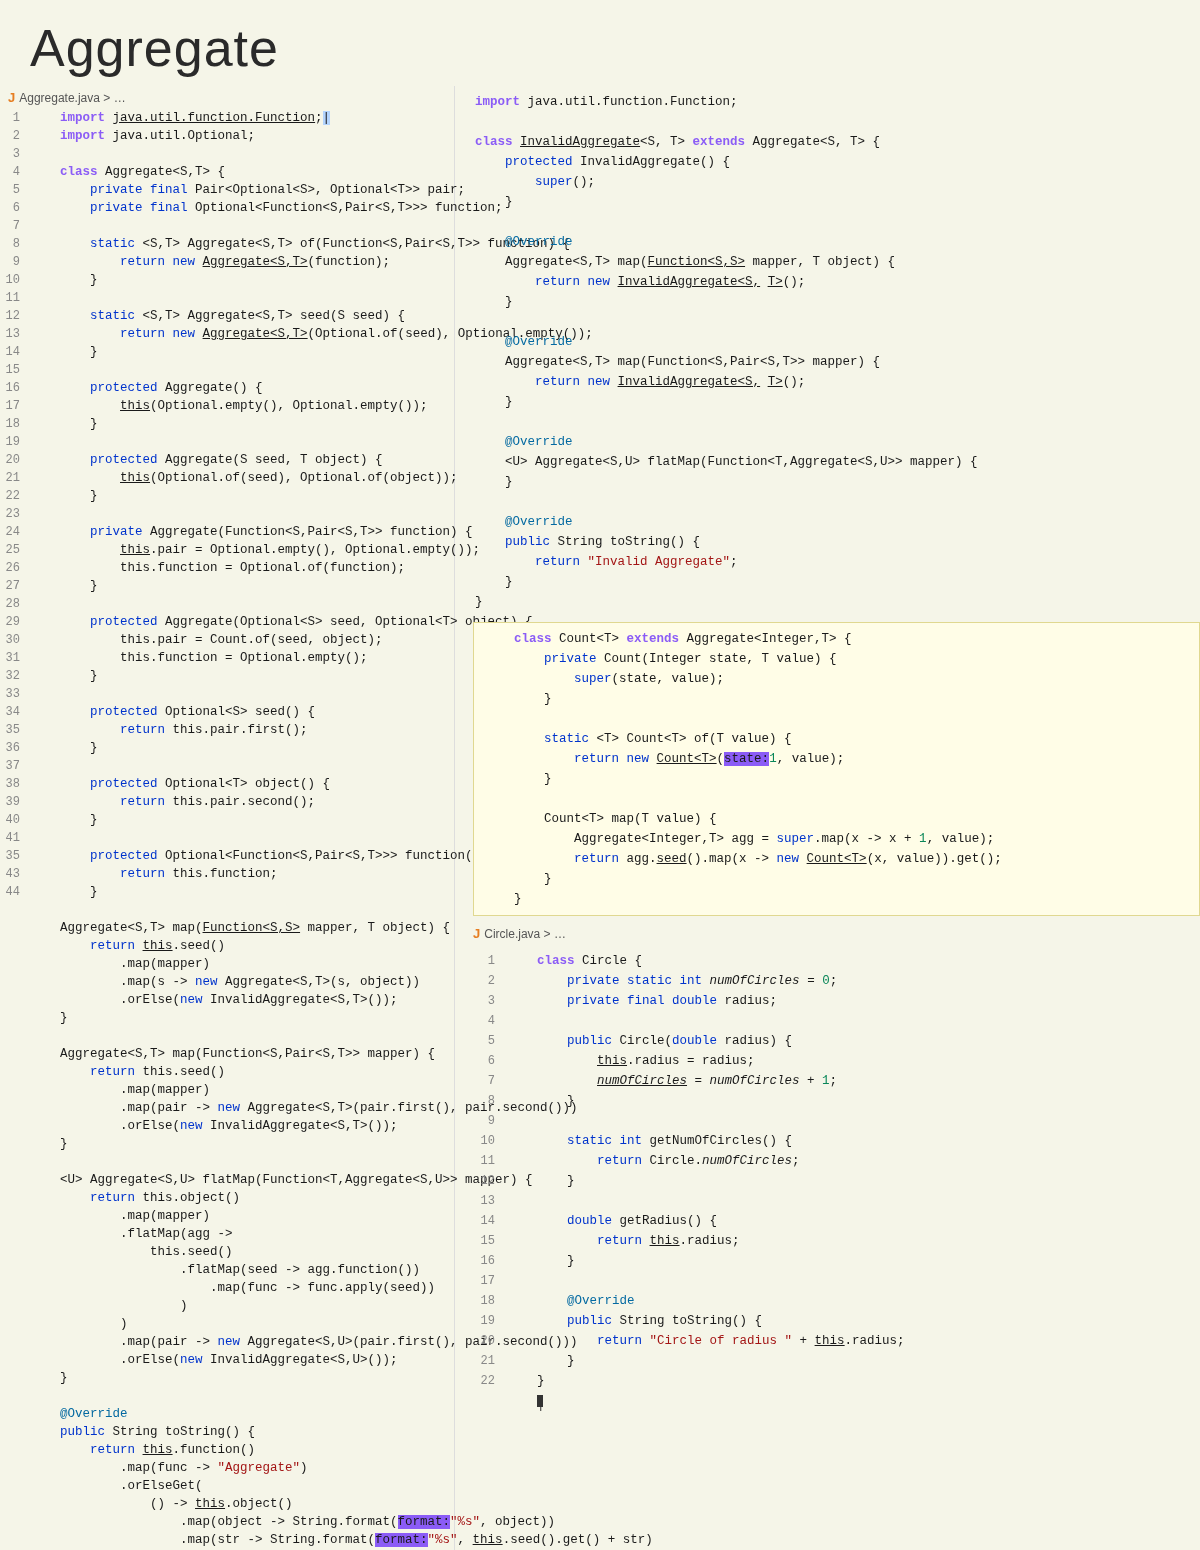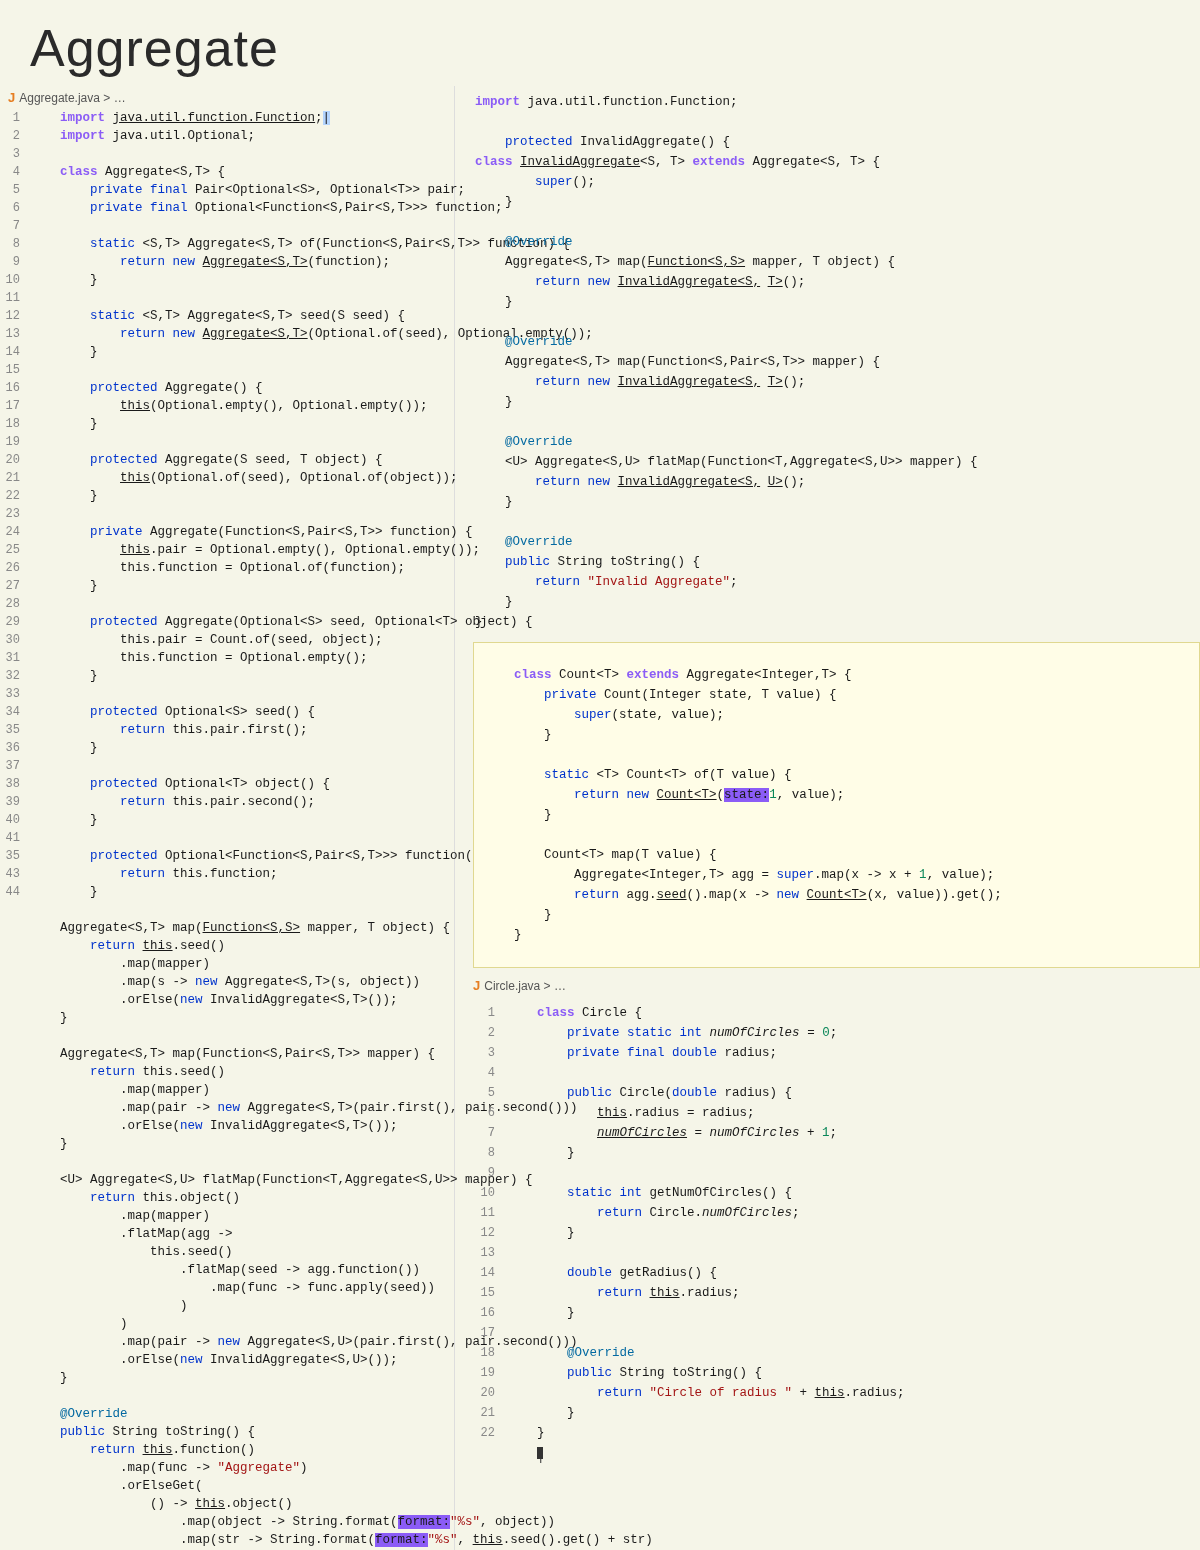--- a/index.html
+++ b/index.html
@@ -102,21 +102,21 @@
       white-space: pre;
       font-size: 12.5px;
     }
     .highlight-yellow {
       background: #8b5cf6;
     }
     .box-section {
       border: 1px solid #e0d890;
       background: #fffde7;
       margin: 4px 0 4px 8px;
-      padding: 20px 0;
+      padding: 4px 0;
     }
   </style>
 </head>
 <body>
 
 <div class="page-title">Aggregate</div>
 
 <div class="content-area">
 
   <div class="left-panel">
@@ -502,26 +502,26 @@
   <div class="right-panel">
 
     <div class="right-code">
       <div class="right-code-line">
         <span class="right-line-content"><span class="kw">import</span> java.util.function.Function;</span>
       </div>
       <div class="right-code-line">
         <span class="right-line-content"> </span>
       </div>
       <div class="right-code-line">
+        <span class="right-line-content"><span class="kw">class</span> <span class="underline">InvalidAggregate</span>&lt;S, T&gt; <span class="kw">extends</span> Aggregate&lt;S, T&gt; {</span>
+      </div>
+      <div class="right-code-line">
         <span class="right-line-content">    <span class="kw2">protected</span> InvalidAggregate() {</span>
       </div>
       <div class="right-code-line">
-        <span class="right-line-content"><span class="kw">class</span> <span class="underline">InvalidAggregate</span>&lt;S, T&gt; <span class="kw">extends</span> Aggregate&lt;S, T&gt; {</span>
-      </div>
-      <div class="right-code-line">
         <span class="right-line-content">        <span class="kw2">super</span>();</span>
       </div>
       <div class="right-code-line">
         <span class="right-line-content">    }</span>
       </div>
       <div class="right-code-line">
         <span class="right-line-content"> </span>
       </div>
       <div class="right-code-line">
         <span class="right-line-content">    <span class="ann">@Override</span></span>
@@ -551,23 +551,20 @@
         <span class="right-line-content">    }</span>
       </div>
       <div class="right-code-line">
         <span class="right-line-content"> </span>
       </div>
       <div class="right-code-line">
         <span class="right-line-content">    <span class="ann">@Override</span></span>
       </div>
       <div class="right-code-line">
         <span class="right-line-content">    &lt;U&gt; Aggregate&lt;S,U&gt; flatMap(Function&lt;T,Aggregate&lt;S,U&gt;&gt; mapper) {</span>
-      </div>
-      <div class="right-code-line">
-        <span class="right-line-content">        <span class="kw2">return</span> <span class="kw2">new</span> <span class="underline">InvalidAggregate&lt;S,</span> <span class="underline">U&gt;</span>();</span>
       </div>
       <div class="right-code-line">
         <span class="right-line-content">    }</span>
       </div>
       <div class="right-code-line">
         <span class="right-line-content"> </span>
       </div>
       <div class="right-code-line">
         <span class="right-line-content">    <span class="ann">@Override</span></span>
       </div>

